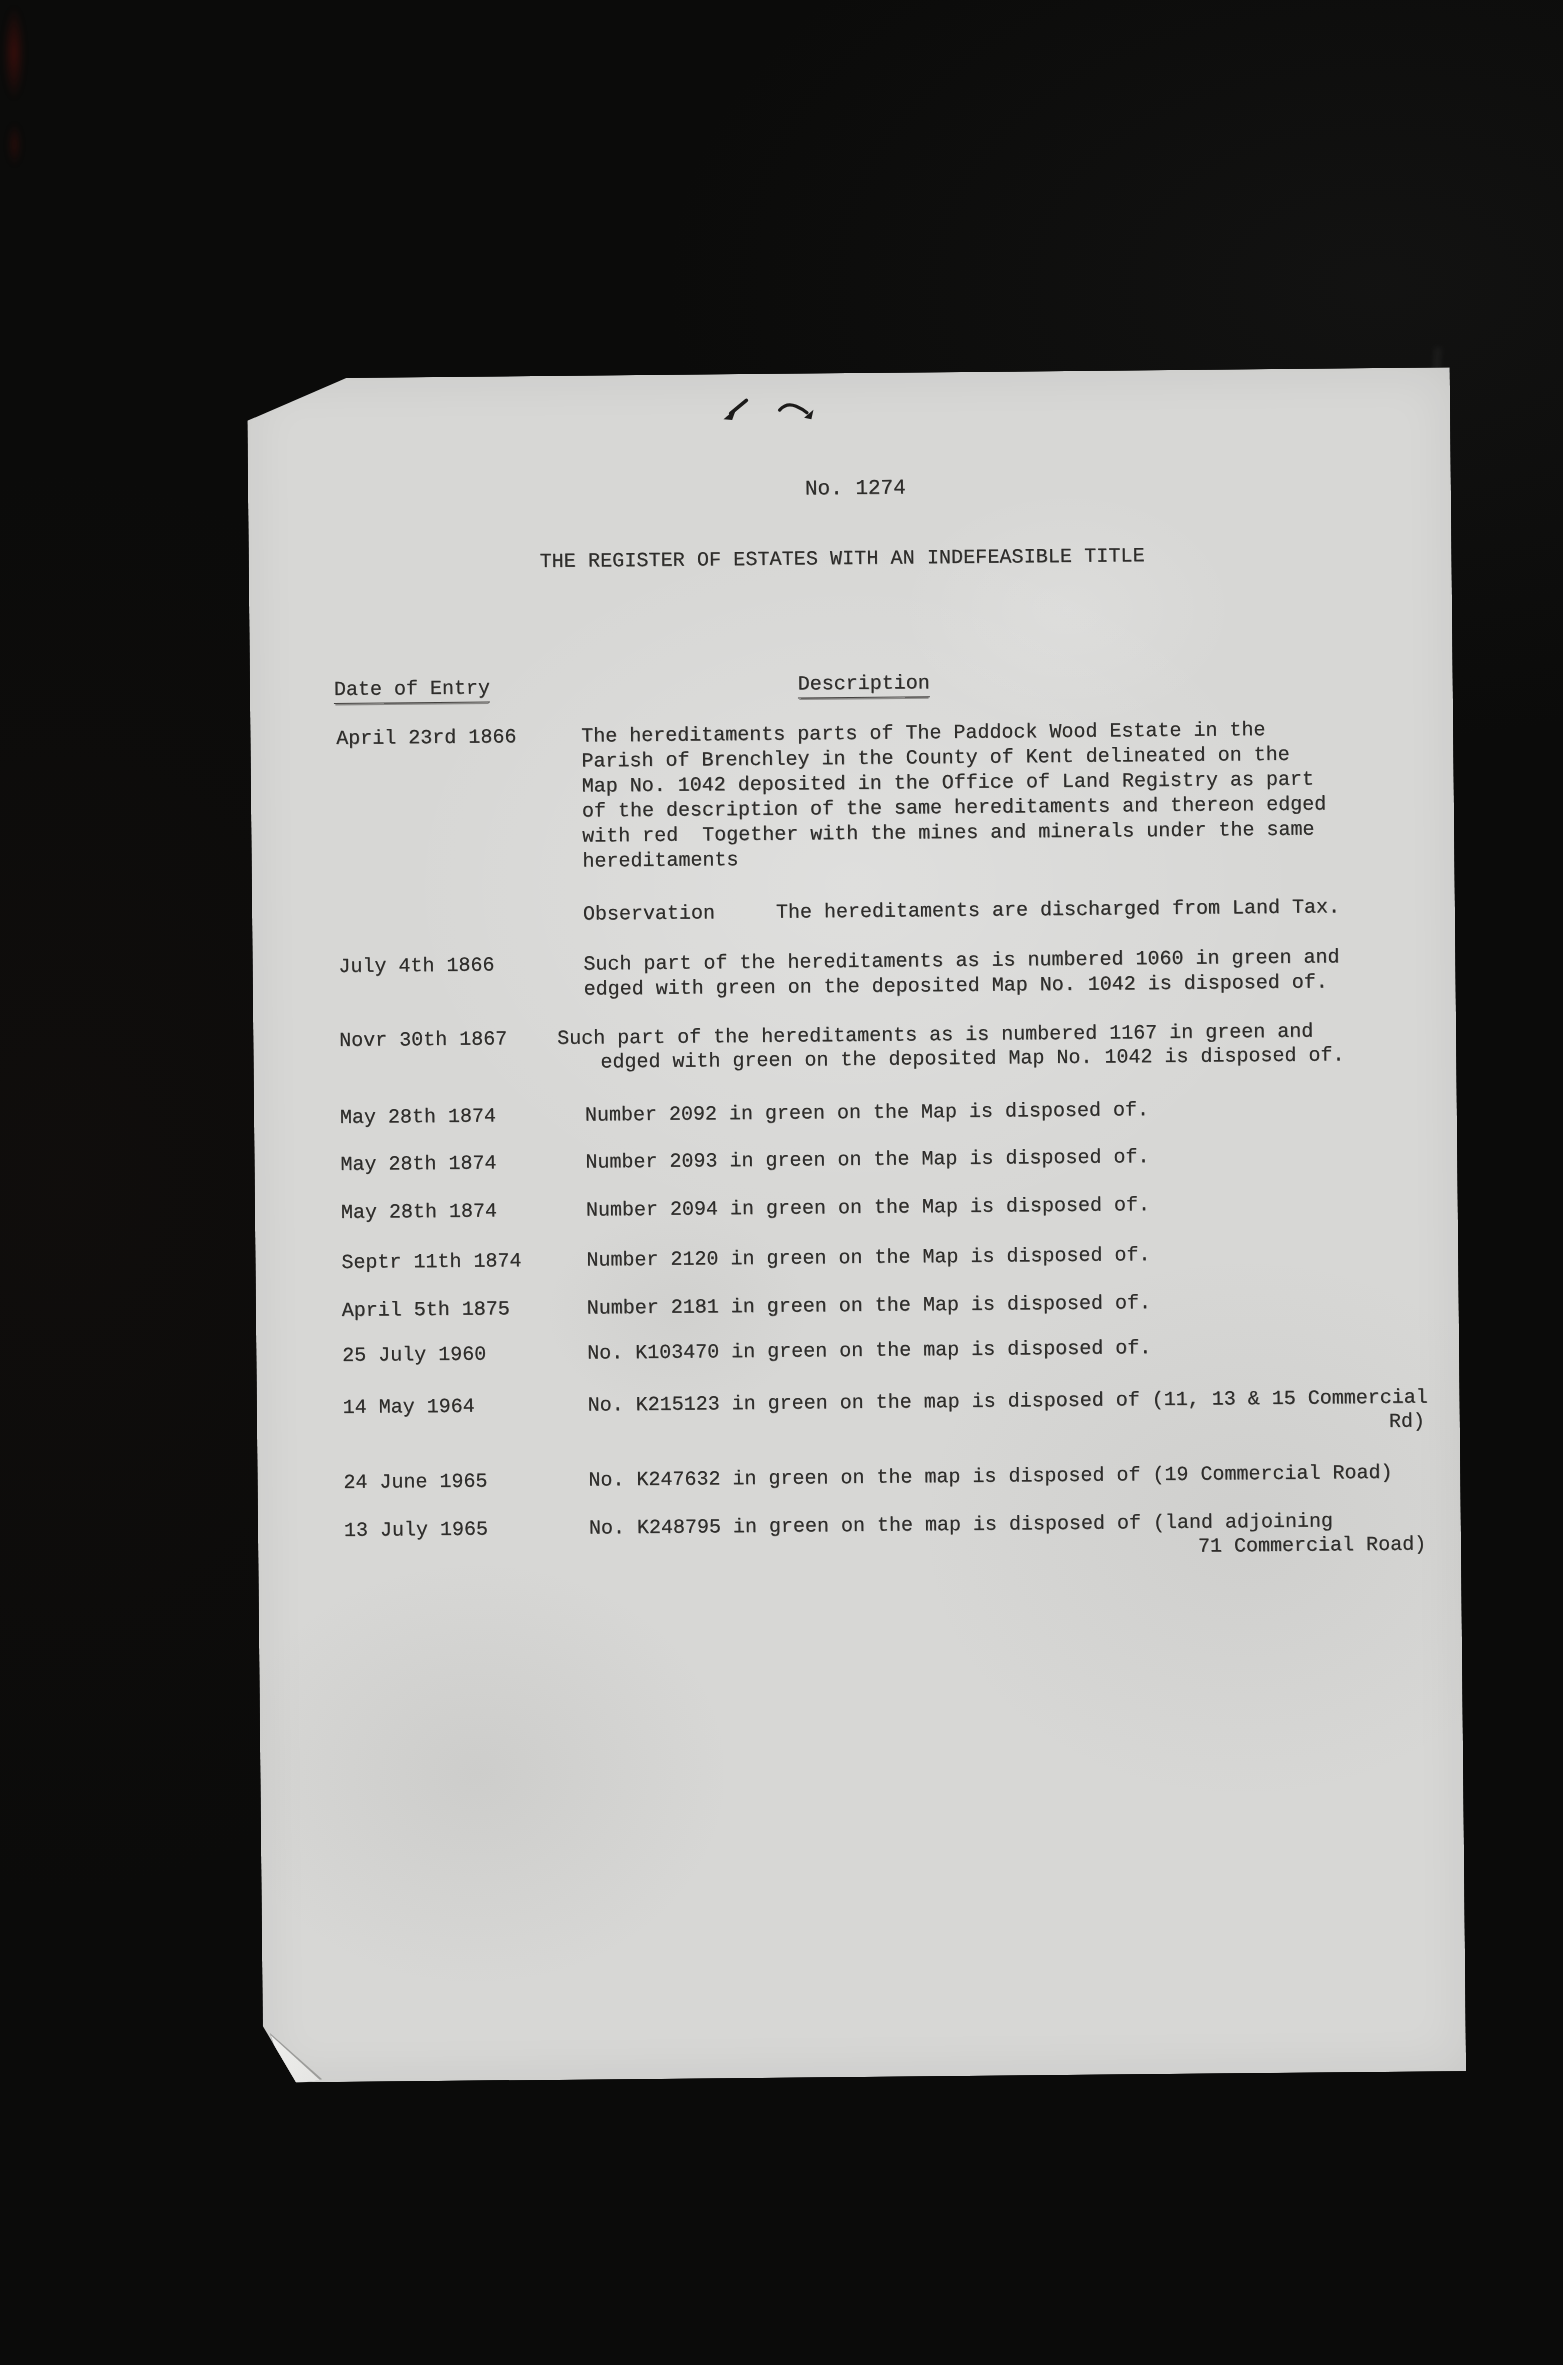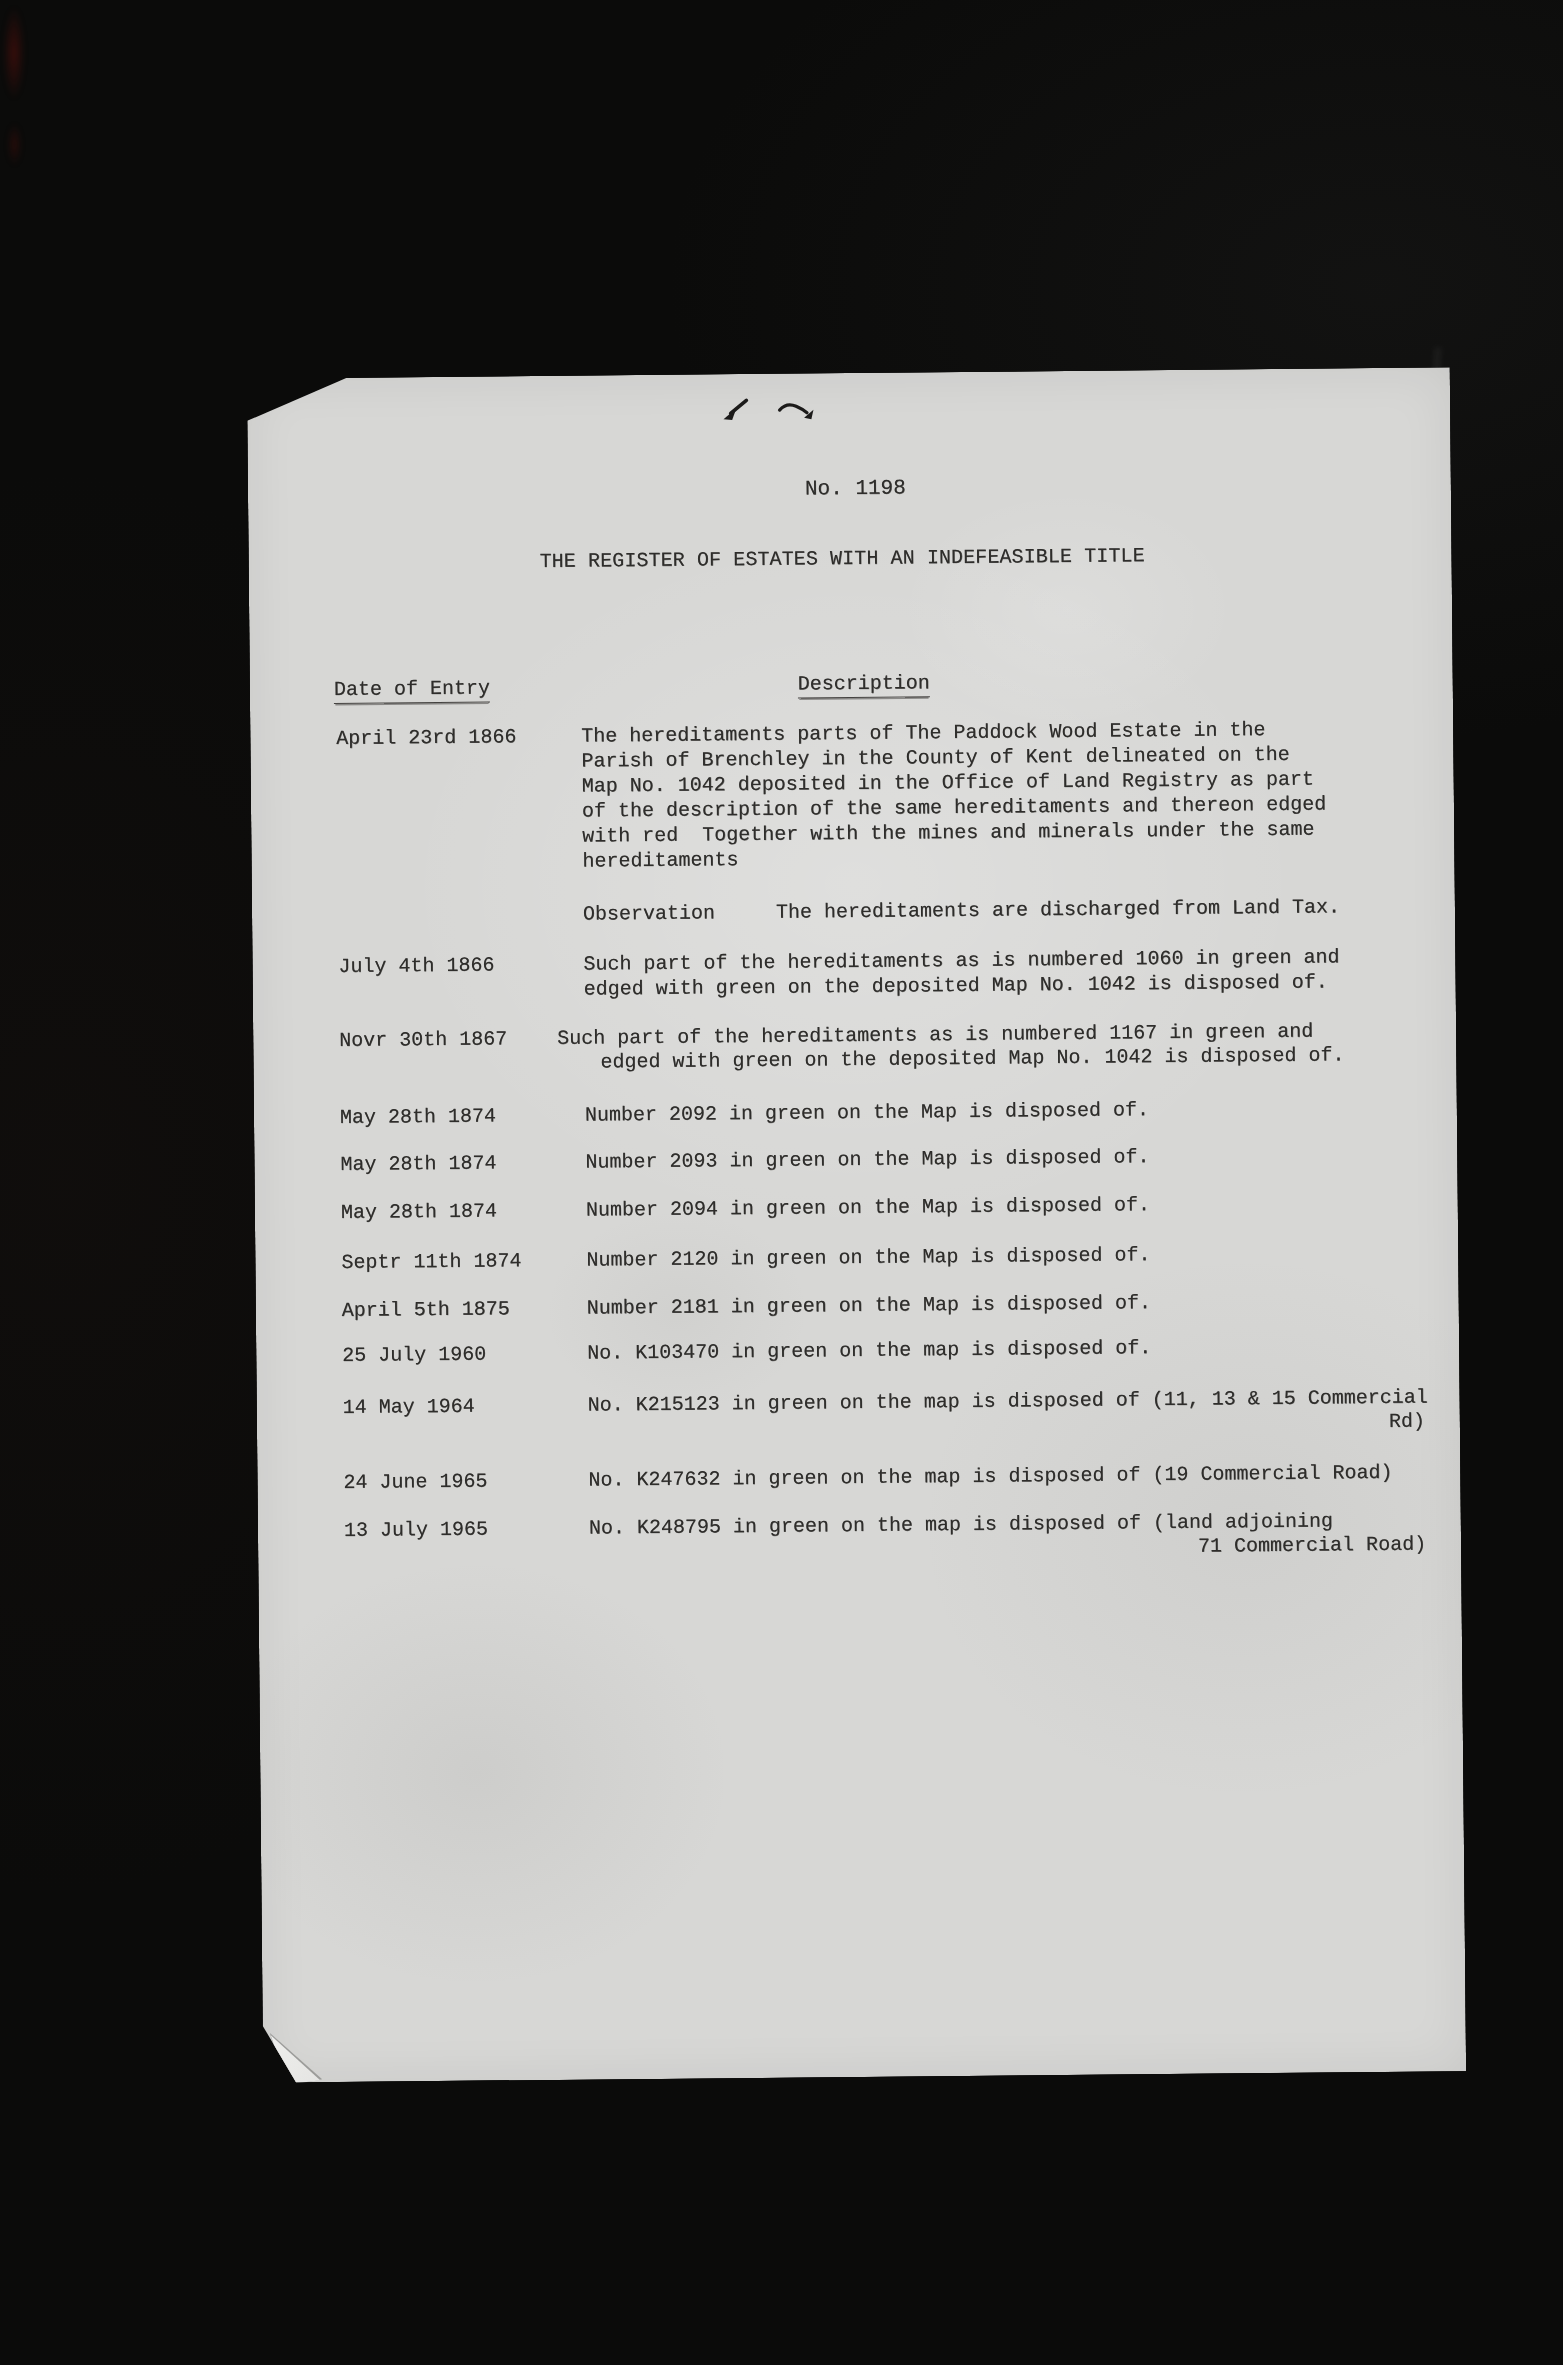--- a/index.html
+++ b/index.html
@@ -83,21 +83,21 @@
 
   <div class="sheet">
 
     <svg class="pen-marks" width="109" height="36" viewBox="0 0 150 50">
       <path d="M40 6 L18 24" stroke="#1c1b1a" stroke-width="5" stroke-linecap="round" fill="none"></path>
       <polygon points="8,32 26,17 20,33" fill="#1c1b1a"></polygon>
       <path d="M86 20 q 10 -11 23 -5 q 9 4 15 9" stroke="#1c1b1a" stroke-width="4.5" stroke-linecap="round" fill="none"></path>
       <polygon points="120,31 133,20 130,33" fill="#1c1b1a"></polygon>
     </svg>
 
-    <div class="txt docnum">No. 1198</div>
+    <div class="txt docnum">No. 1274</div>
     <div class="txt title">THE REGISTER OF ESTATES WITH AN INDEFEASIBLE TITLE</div>
 
     <div class="txt colhead c-date">Date of Entry</div>
     <div class="txt colhead c-desc">Description</div>
 
     <div class="row" style="top:348px">
       <div class="txt date">April 23rd 1866</div>
       <div class="txt desc">The hereditaments parts of The Paddock Wood Estate in the
 Parish of Brenchley in the County of Kent delineated on the
 Map No. 1042 deposited in the Office of Land Registry as part

